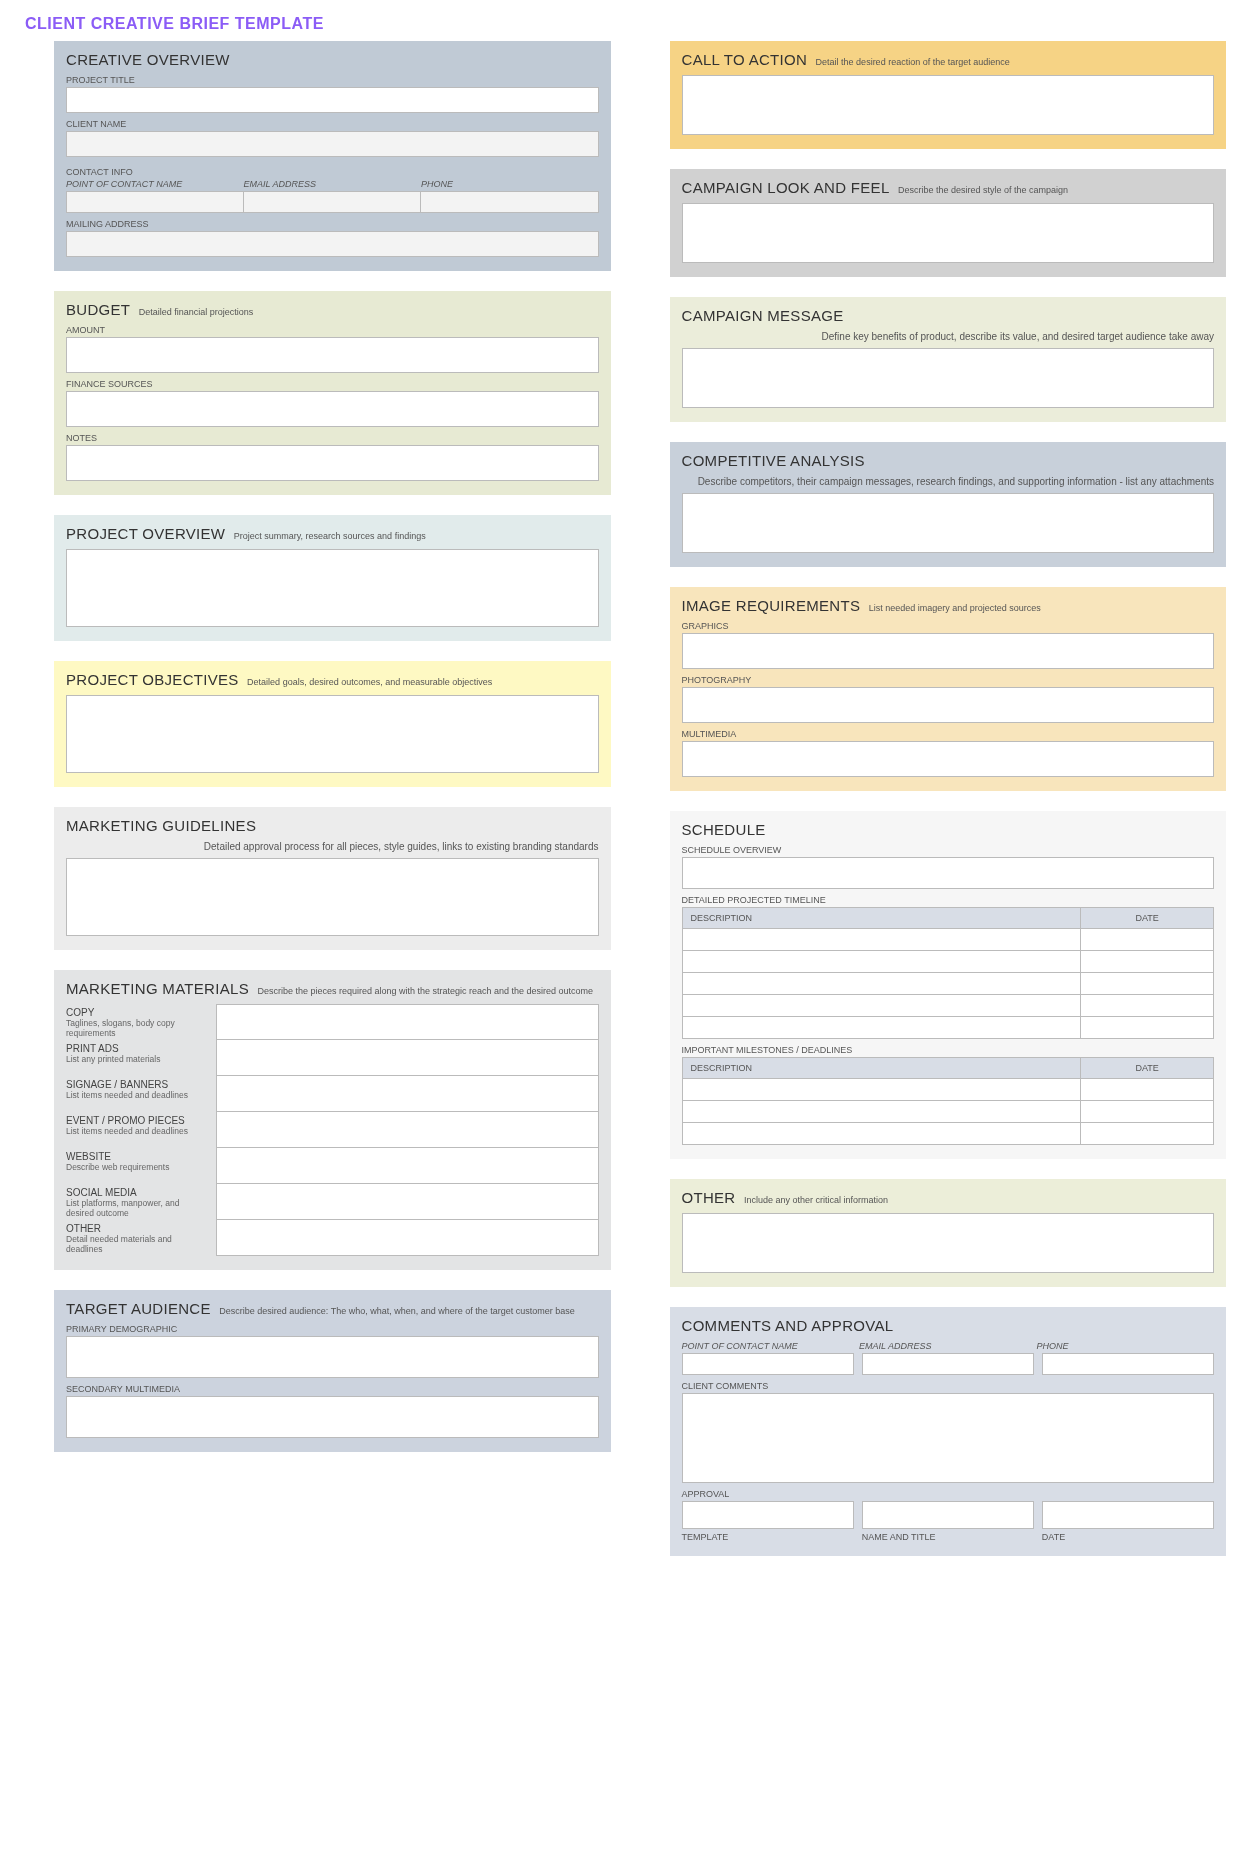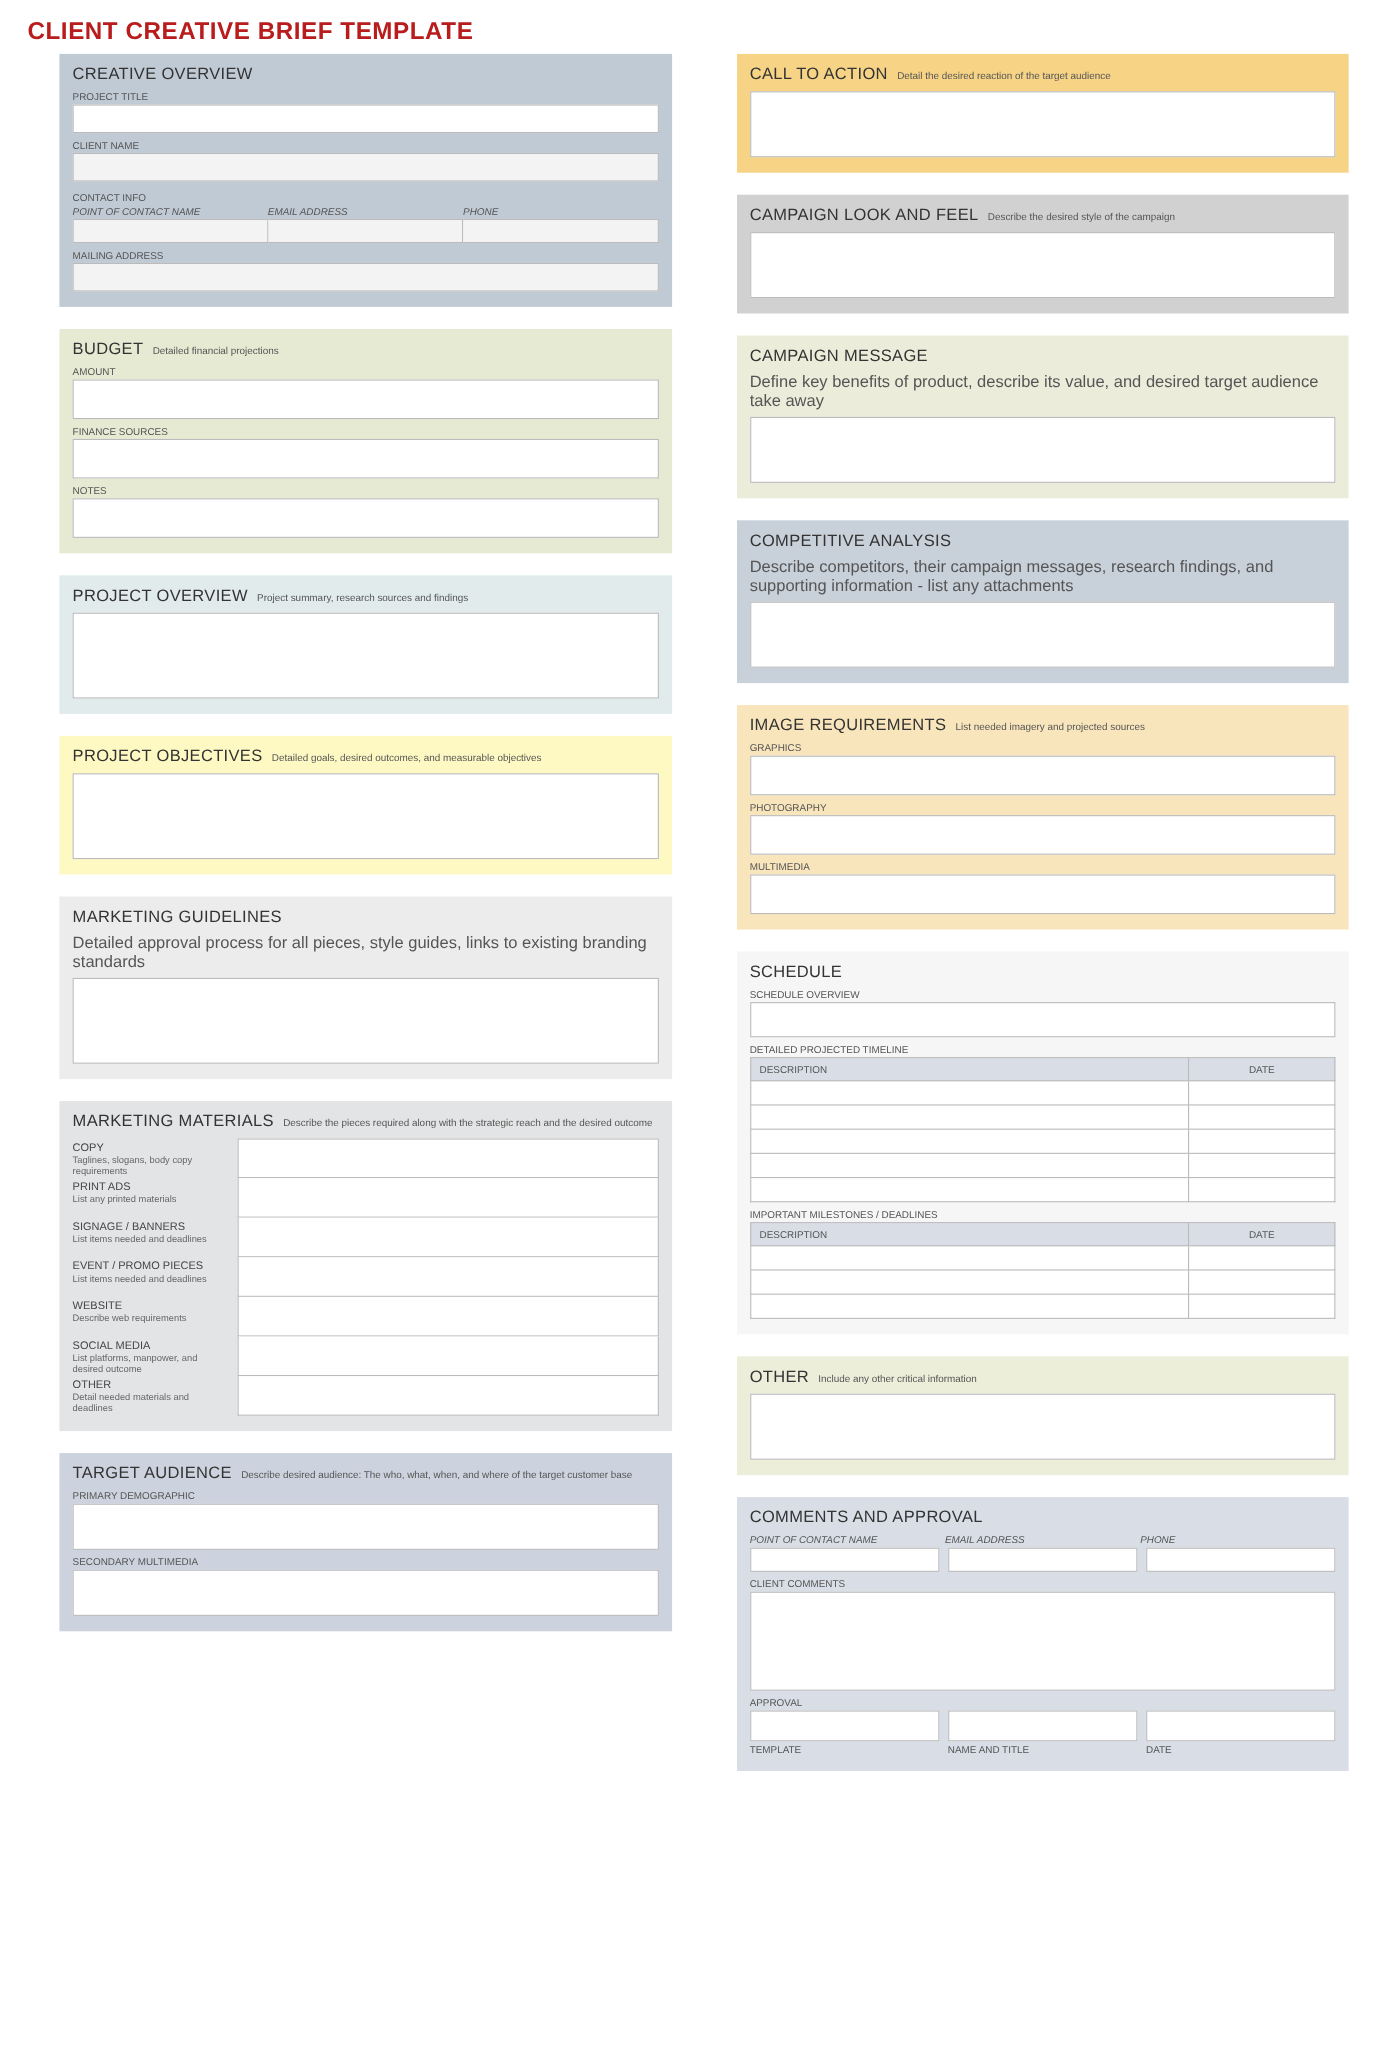--- a/index.html
+++ b/index.html
@@ -3,23 +3,23 @@
 <meta charset="utf-8">
 <style>
 * { box-sizing: border-box; margin: 0; padding: 0; }
 body {
   font-family: Arial, Helvetica, sans-serif;
   background: #fff;
   padding: 15px 25px;
   width: 1251px;
 }
 .page-title {
-  font-size: 22px;
+  font-size: 16px;
   font-weight: bold;
-  color: #b91c1c;
+  color: #8b5cf6;
   letter-spacing: 0.5px;
   margin-bottom: 8px;
 }
 .columns { display: flex; gap: 30px; }
 .col { flex: 1; display: flex; flex-direction: column; gap: 20px; padding-left: 29px; }
 .panel { padding: 10px 12px 14px 12px; }
 .panel-header { margin-bottom: 6px; }
 .panel-title {
   font-size: 15px;
   font-weight: normal;
@@ -27,25 +27,26 @@
   letter-spacing: 0.3px;
   display: inline;
 }
 .panel-sub {
   font-size: 9px;
   color: #555;
   display: inline;
   margin-left: 4px;
 }
 .panel-sub-block {
-  font-size: 15px;
+  font-size: 10px;
   color: #555;
   display: block;
   margin-top: 2px;
   margin-bottom: 6px;
+  text-align: right;
 }
 .field-label {
   font-size: 9px;
   color: #555;
   margin-top: 6px;
   margin-bottom: 2px;
 }
 .field-label-sub {
   font-size: 8.5px;
   color: #666;

